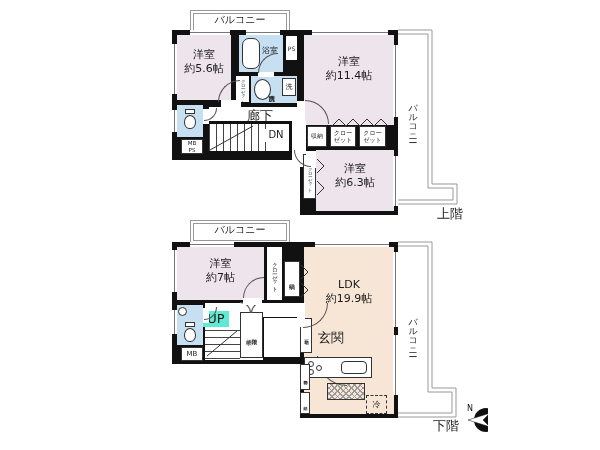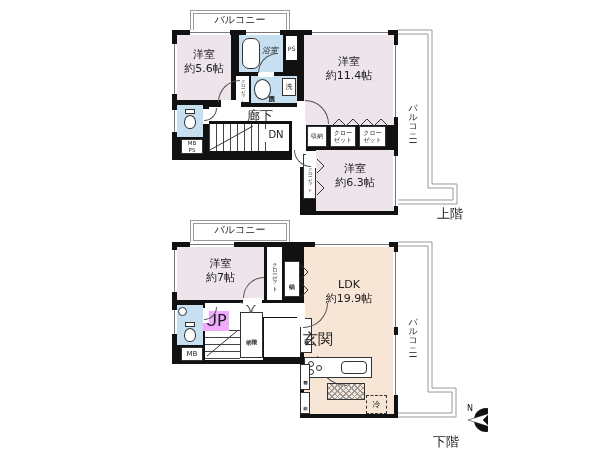--- a/index.html
+++ b/index.html
@@ -125,21 +125,21 @@
     <div class="win-h" style="left:190px;top:30px;width:40px;height:5px;"></div>
     <div class="win-h" style="left:246px;top:30px;width:34px;height:5px;"></div>
     <div class="win-h" style="left:312px;top:30px;width:76px;height:5px;"></div>
     <div class="win-v" style="left:393px;top:45px;width:5px;height:72px;"></div>
     <div class="win-v" style="left:393px;top:156px;width:5px;height:50px;"></div>
     <div class="win-v" style="left:172px;top:44px;width:5px;height:50px;"></div>
     <div class="win-v" style="left:172px;top:110px;width:5px;height:22px;"></div>
 
     <div class="lbl" style="left:177px;top:48px;width:54px;font-size:11px;">洋室
 約5.6帖</div>
-    <div class="lbl" style="left:256px;top:46px;width:28px;font-size:8px;font-style:italic;">浴室</div>
+    <div class="lbl" style="left:256px;top:46px;width:28px;font-size:8px;">浴室</div>
     <div class="lbl" style="left:284px;top:45px;width:15px;font-size:6px;">PS</div>
     <div class="lbl vlbl" style="left:266px;top:76px;width:11px;height:27px;font-size:6.5px;">洗面所</div>
     <div class="lbl" style="left:304px;top:55px;width:90px;font-size:11px;">洋室
 約11.4帖</div>
     <div class="lbl" style="left:225px;top:108px;width:70px;font-size:13px;">廊下</div>
     <div class="lbl" style="left:316px;top:162px;width:78px;font-size:11px;">洋室
 約6.3帖</div>
     <div class="lbl" style="left:424px;top:206px;width:52px;font-size:13px;">上階</div>
   </div>
 
@@ -176,21 +176,21 @@
     <div class="toilet-bowl" style="left:184px;top:328px;width:12px;height:14px;"></div>
     <div class="box" style="left:181px;top:347px;width:22px;height:14px;">
       <span style="font-size:7px;">MB</span>
     </div>
 
     <div class="gap" style="left:205px;top:310px;width:58px;height:50px;"></div>
     <div class="treads-h" style="left:205px;top:327px;width:35px;height:32px;"></div>
     <svg style="left:205px;top:328px;" width="35" height="30">
       <line x1="2" y1="28" x2="32" y2="3" stroke="#333" stroke-width="1"></line>
     </svg>
-    <div class="lbl" style="left:203px;top:311px;width:26px;font-size:16px;background:#f0abfc;">UP</div>
+    <div class="lbl" style="left:203px;top:311px;width:26px;font-size:13px;background:#5eead4;">UP</div>
     <div class="box" style="left:240px;top:312px;width:23px;height:46px;">
       <div class="lbl vlbl" style="position:static;font-size:5.5px;">階段下
 収納</div>
     </div>
     <div class="arc arc-tr" style="left:240px;top:302px;width:11px;height:11px;"></div>
     <div class="arc arc-tl" style="left:251px;top:302px;width:11px;height:11px;"></div>
 
     <div class="gap" style="left:264px;top:318px;width:36px;height:39px;"></div>
     <div class="box" style="left:300px;top:318px;width:12px;height:35px;">
       <div class="lbl vlbl" style="position:static;font-size:4.5px;">下駄箱</div>
@@ -225,22 +225,22 @@
     <div class="win-h" style="left:315px;top:242px;width:74px;height:5px;"></div>
     <div class="win-v" style="left:393px;top:252px;width:5px;height:75px;"></div>
     <div class="win-v" style="left:393px;top:335px;width:5px;height:60px;"></div>
     <div class="win-v" style="left:172px;top:250px;width:5px;height:42px;"></div>
     <div class="win-v" style="left:172px;top:310px;width:5px;height:24px;"></div>
 
     <div class="lbl" style="left:177px;top:257px;width:87px;font-size:11px;">洋室
 約7帖</div>
     <div class="lbl" style="left:304px;top:278px;width:90px;font-size:11px;">LDK
 約19.9帖</div>
-    <div class="lbl" style="left:264px;top:330px;width:36px;font-size:15px;padding-left:36px;">玄関</div>
-    <div class="lbl" style="left:420px;top:434px;width:52px;font-size:13px;">下階</div>
+    <div class="lbl" style="left:277px;top:330px;width:36px;font-size:13px;padding-left:36px;">玄関</div>
+    <div class="lbl" style="left:420px;top:418px;width:52px;font-size:13px;">下階</div>
 
     <svg style="left:466px;top:400px;" width="36" height="36">
       <circle cx="20" cy="20" r="12" fill="#111"></circle>
       <polygon points="2,20 24,13 17,20 24,27" fill="#fff" stroke="#111" stroke-width="0.5"></polygon>
       <text x="1" y="11" font-size="8" fill="#111">N</text>
     </svg>
   </div>
 
 </div>
 

